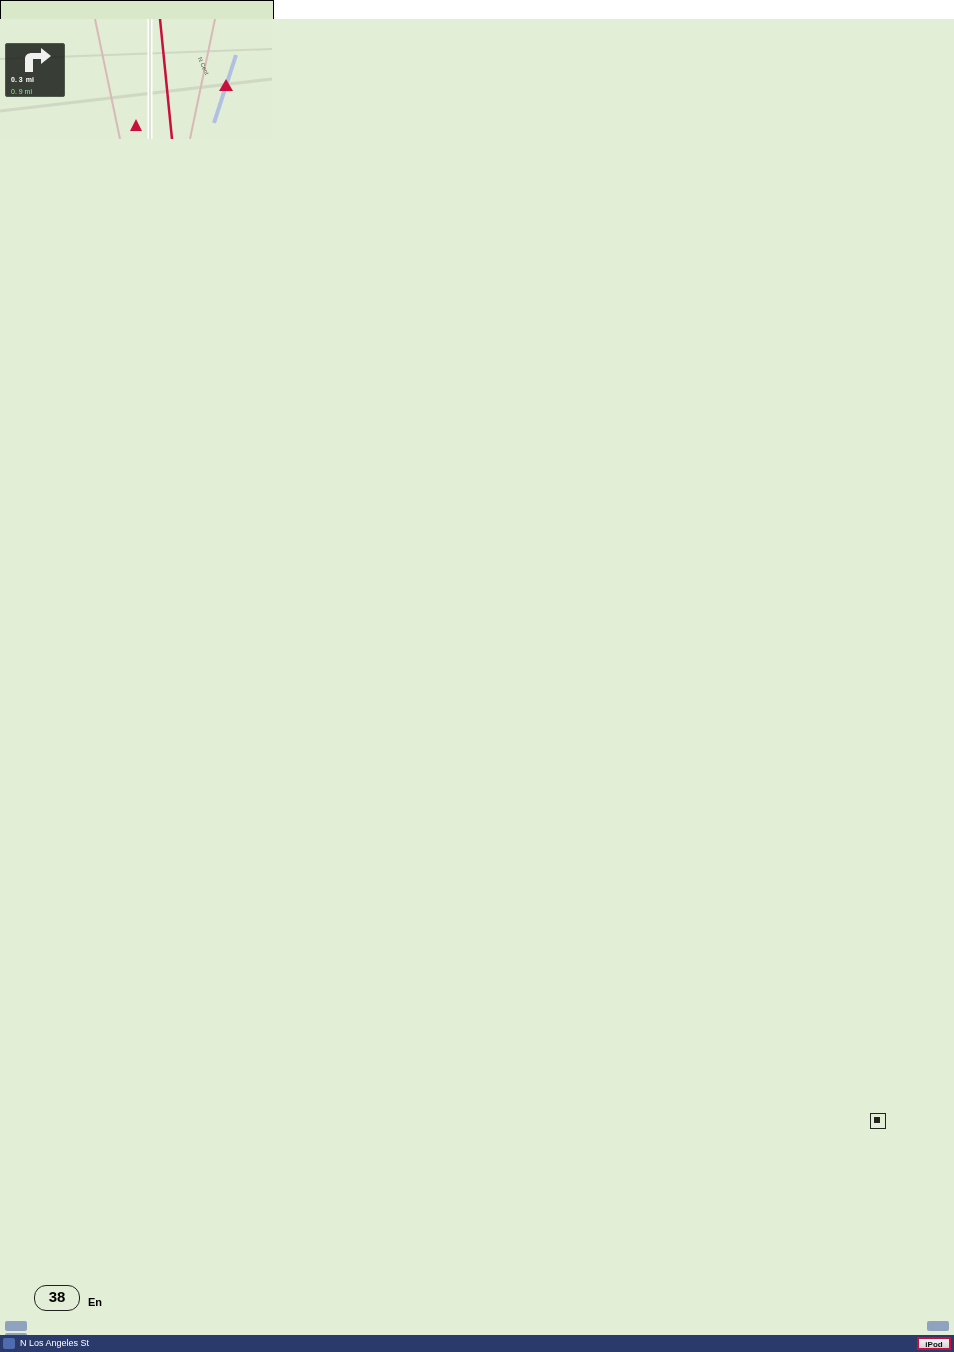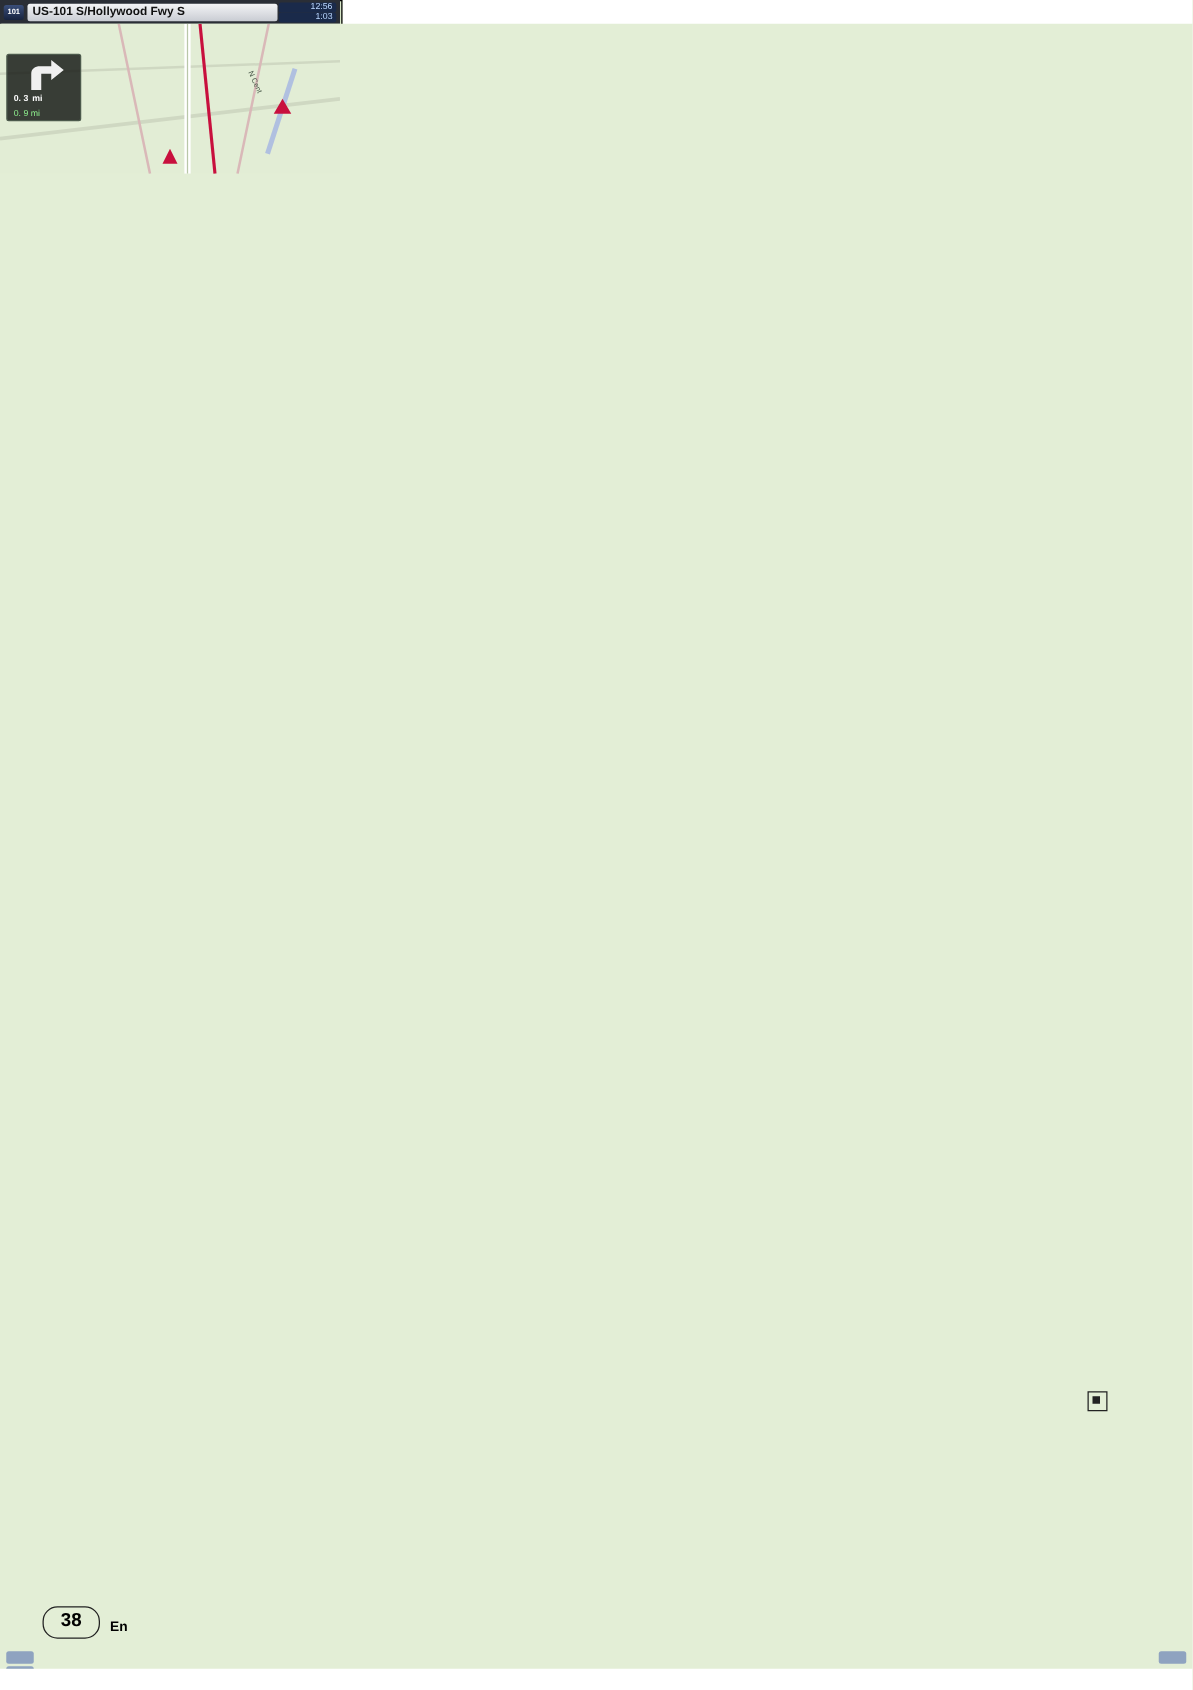--- a/index.html
+++ b/index.html
@@ -416,26 +416,20 @@
   </div>
   <div class="cnum" style="left:146px;top:795px;">⑤</div>
 
   <div class="hwbtn" style="left:306px;top:498px;width:48px;height:19px;line-height:19px;">HOME</div>
   <div class="hwbtn" style="left:404px;top:733px;width:58px;height:22px;line-height:22px;">MODE</div>
   <div class="hwbtn" style="left:469px;top:733px;width:62px;height:22px;line-height:22px;">HOME</div>
   <div class="hwbtn" style="left:768px;top:733px;width:62px;height:22px;line-height:22px;">MODE</div>
 
   <div class="cnum" style="left:332px;top:850px;">⑥</div>
   <div id="map-screen">
-    <div class="map-top">
-      <div class="map-badge">101</div>
-      <div class="map-street">US-101 S/Hollywood Fwy S</div>
-      <div class="map-clock"><span>12:56</span></div>
-      <div class="map-eta"><span>1:03</span></div>
-    </div>
     <div class="map-body">
       <svg width="272" height="120" viewBox="0 0 272 120" style="position:absolute;left:0;top:0;">
         <rect x="0" y="0" width="272" height="120" fill="#e2edd5"></rect>
         <path d="M0 92 L272 60" stroke="#cfd8c2" stroke-width="3" fill="none"></path>
         <path d="M0 40 L272 30" stroke="#cfd8c2" stroke-width="2" fill="none"></path>
         <path d="M150 0 L150 120" stroke="#ffffff" stroke-width="5" fill="none"></path>
         <path d="M150 0 L150 120" stroke="#b9c7a8" stroke-width="1" fill="none"></path>
         <path d="M95 0 L120 120" stroke="#d9b8b8" stroke-width="2" fill="none"></path>
         <path d="M215 0 L190 120" stroke="#d9b8b8" stroke-width="2" fill="none"></path>
         <path d="M160 0 L172 120" stroke="#c8103e" stroke-width="2.5" fill="none"></path>
@@ -448,20 +442,25 @@
           <path d="M10 25 L10 12 C10 8 13 6 17 6 L26 6 L26 1 L36 9 L26 17 L26 12 L18 12 L18 25 Z" fill="#f0f0f0"></path>
         </svg>
         <div class="map-dist"><span>0. 3</span> <span>mi</span></div>
         <div class="map-time">0. 9 mi</div>
       </div>
       <div style="position:absolute;left:194px;top:44px;color:#4a5a4a;font-size:6px;transform:rotate(66deg);">N Cent</div>
       <div style="position:absolute;left:5px;bottom:4px;width:22px;height:10px;background:#8fa3c0;border-radius:2px;"></div>
       <div style="position:absolute;left:5px;bottom:-6px;width:22px;height:8px;background:#8fa3c0;border-radius:2px;"></div>
       <div style="position:absolute;right:5px;bottom:4px;width:22px;height:10px;background:#8fa3c0;border-radius:2px;"></div>
     </div>
+    <div class="map-bottom">
+      <div style="position:absolute;left:3px;top:3px;width:12px;height:11px;background:#4f6bb0;border-radius:2px;"></div>
+      <div class="map-bottom-text">N Los Angeles St</div>
+      <div class="map-ipod">iPod</div>
+    </div>
   </div>
 
   <div class="endmark">
       <i></i>
     </div>
   <div class="pagenum">38</div>
   <div class="lang">En</div>
 </div>
 
 </body></html>

